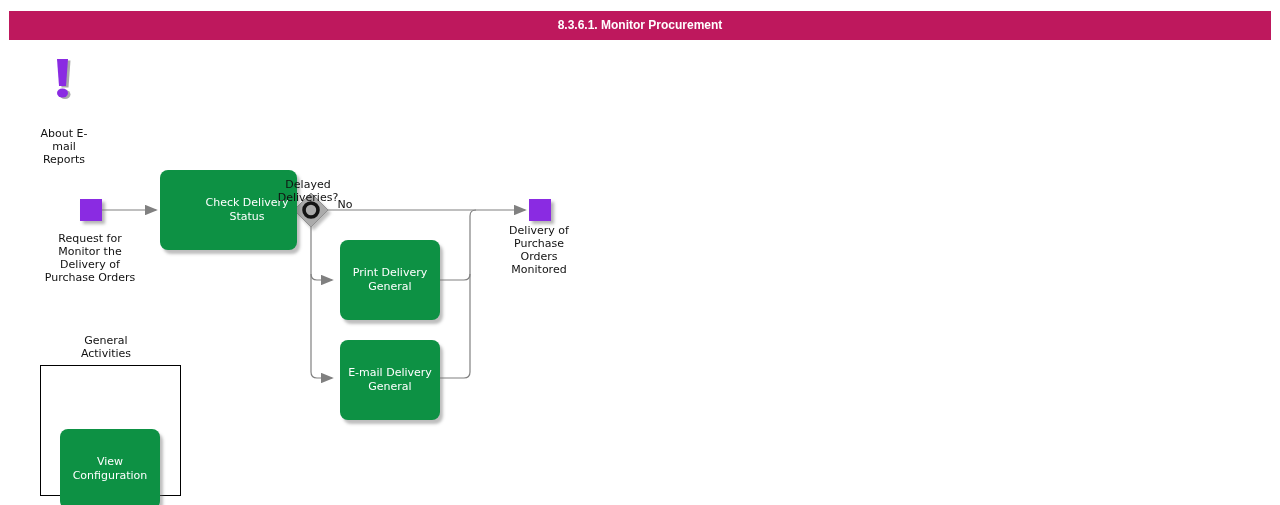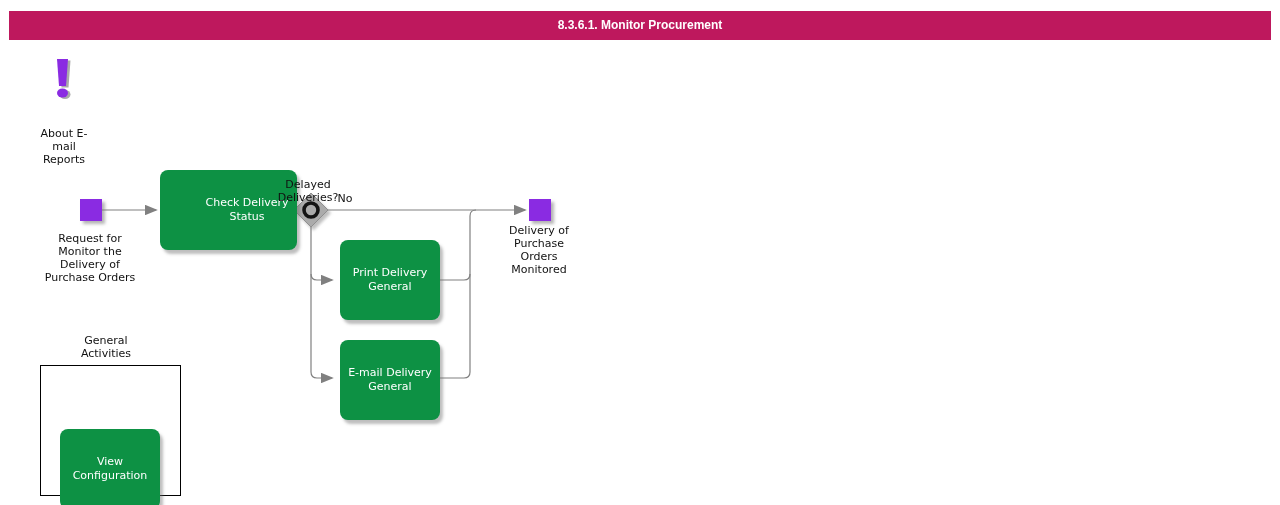--- a/index.html
+++ b/index.html
@@ -141,21 +141,21 @@
 Monitor the
 Delivery of
 Purchase Orders</div>
 
   <div class="task" style="left:160px; top:170px;padding-left:37px;">Check Delivery
 Status</div>
 
   <div class="lbl" style="left:258px; top:178px; width:100px;">Delayed
 Deliveries?</div>
 
-  <div class="lbl" style="left:330px; top:192px; width:30px;">No</div>
+  <div class="lbl" style="left:330px; top:198px; width:30px;">No</div>
 
   <div class="task" style="left:340px; top:240px;">Print Delivery
 General</div>
 
   <div class="task" style="left:340px; top:340px;">E-mail Delivery
 General</div>
 
   <div class="event-square" style="left:529px; top:199px;"></div>
   <div class="lbl" style="left:489px; top:224px; width:100px;">Delivery of
 Purchase

